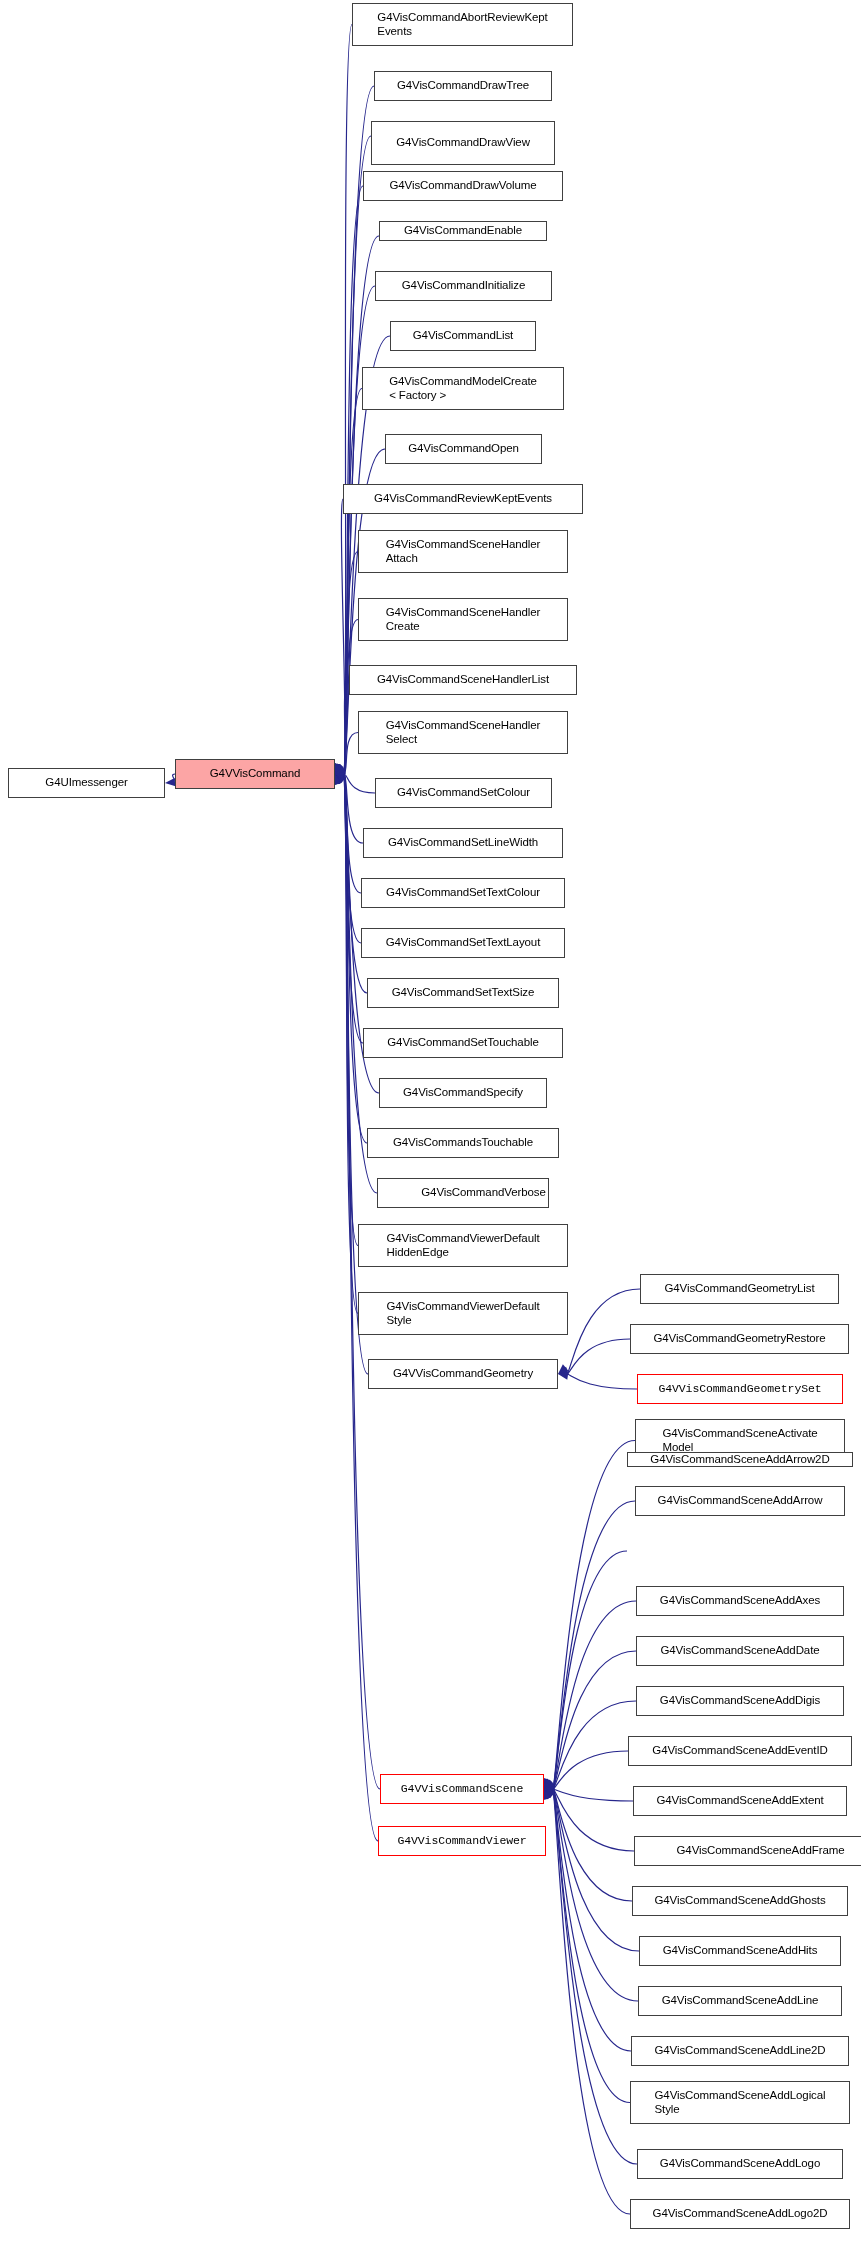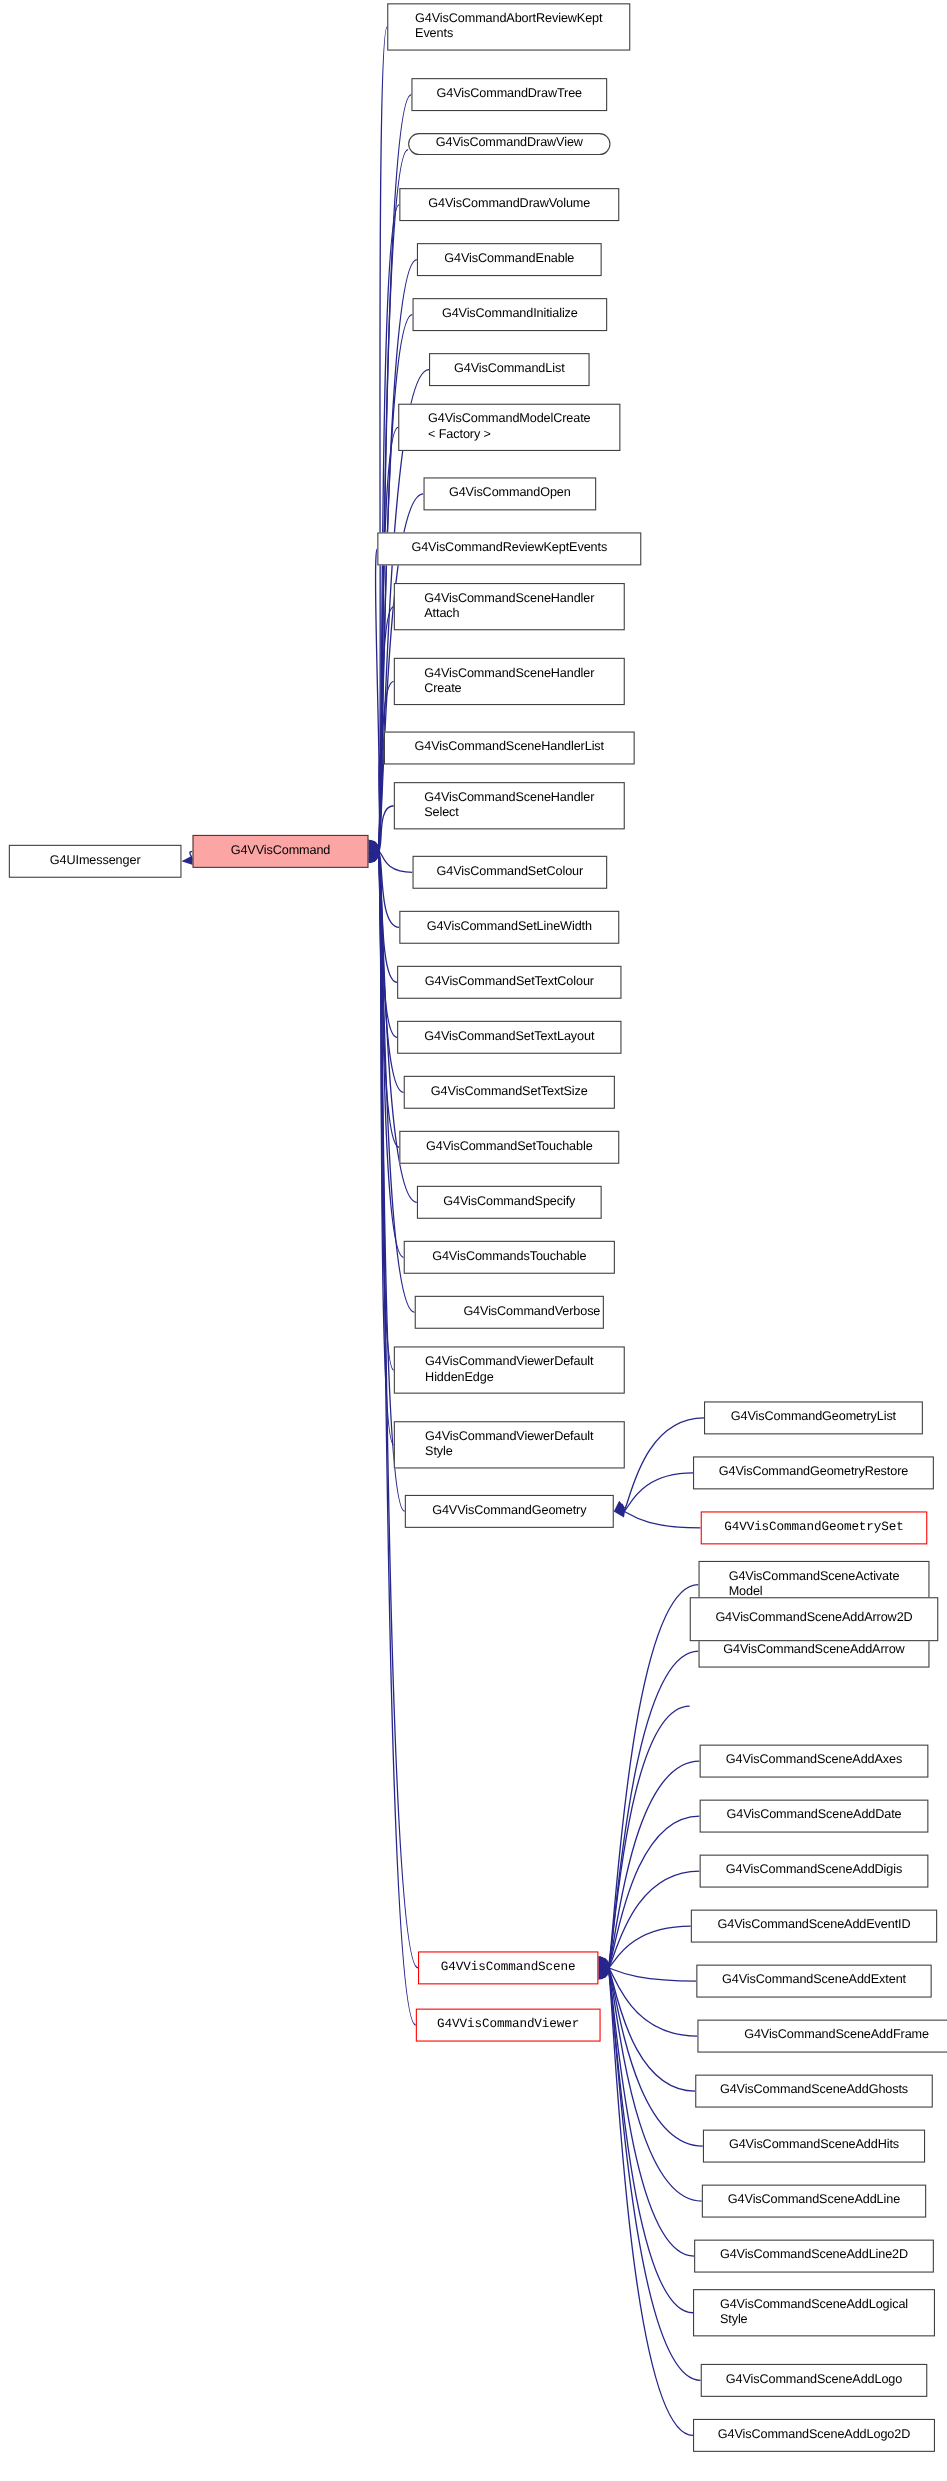--- a/index.html
+++ b/index.html
@@ -151,23 +151,23 @@
       <path d="M 637,2164 C 571.9,2164 558.88,1807.75 553,1789" fill="none" stroke="#26268c" stroke-width="1.2"></path>
       <polygon points="544,1789 542.9847517555158,1799.7985772674956 550.9998694751268,1797.2850363506254" fill="#26268c"></polygon>
       <path d="M 630,2214 C 569.8,2214 558,1810.25 553,1789" fill="none" stroke="#26268c" stroke-width="1.2"></path>
       <polygon points="544,1789 542.2020412302545,1799.696136884983 550.3787454442565,1797.7722064816885" fill="#26268c"></polygon>
     </svg>
 <div class="node" style="left: 8px; top: 768px; width: 157px; height: 30px;">G4UImessenger</div>
     <div class="node root" style="left: 175px; top: 759px; width: 160px; height: 30px;">G4VVisCommand</div>
     <div class="node" style="left: 352px; top: 3px; width: 221px; height: 43px;">G4VisCommandAbortReviewKept
 Events</div>
     <div class="node" style="left: 374px; top: 71px; width: 178px; height: 30px;">G4VisCommandDrawTree</div>
-    <div class="node" style="left: 371px; top: 121px; width: 184px; height: 20px; border-radius: 10px;">G4VisCommandDrawView</div>
+    <div class="node" style="left: 371px; top: 121px; width: 184px; height: 44px;">G4VisCommandDrawView</div>
     <div class="node" style="left: 363px; top: 171px; width: 200px; height: 30px;">G4VisCommandDrawVolume</div>
-    <div class="node" style="left: 379px; top: 221px; width: 168px; height: 30px;">G4VisCommandEnable</div>
+    <div class="node" style="left: 379px; top: 221px; width: 168px; height: 20px;">G4VisCommandEnable</div>
     <div class="node" style="left: 375px; top: 271px; width: 177px; height: 30px;">G4VisCommandInitialize</div>
     <div class="node" style="left: 390px; top: 321px; width: 146px; height: 30px;">G4VisCommandList</div>
     <div class="node" style="left: 362px; top: 367px; width: 202px; height: 43px;">G4VisCommandModelCreate
 &lt; Factory &gt;</div>
     <div class="node" style="left: 385px; top: 434px; width: 157px; height: 30px;">G4VisCommandOpen</div>
     <div class="node" style="left: 343px; top: 484px; width: 240px; height: 30px;">G4VisCommandReviewKeptEvents</div>
     <div class="node" style="left: 358px; top: 530px; width: 210px; height: 43px;">G4VisCommandSceneHandler
 Attach</div>
     <div class="node" style="left: 358px; top: 598px; width: 210px; height: 43px;">G4VisCommandSceneHandler
 Create</div>
@@ -189,21 +189,21 @@
 Style</div>
     <div class="node" style="left: 368px; top: 1359px; width: 190px; height: 30px;">G4VVisCommandGeometry</div>
     <div class="node highlight" style="left: 380px; top: 1774px; width: 164px; height: 30px;">G4VVisCommandScene</div>
     <div class="node highlight" style="left: 378px; top: 1826px; width: 168px; height: 30px;">G4VVisCommandViewer</div>
     <div class="node" style="left: 640px; top: 1274px; width: 199px; height: 30px;">G4VisCommandGeometryList</div>
     <div class="node" style="left: 630px; top: 1324px; width: 219px; height: 30px;">G4VisCommandGeometryRestore</div>
     <div class="node highlight" style="left: 637px; top: 1374px; width: 206px; height: 30px;">G4VVisCommandGeometrySet</div>
     <div class="node" style="left: 635px; top: 1419px; width: 210px; height: 43px;">G4VisCommandSceneActivate
 Model</div>
     <div class="node" style="left: 635px; top: 1486px; width: 210px; height: 30px;">G4VisCommandSceneAddArrow</div>
-    <div class="node" style="left: 627px; top: 1452px; width: 226px; height: 40px;">G4VisCommandSceneAddArrow2D</div>
+    <div class="node" style="left: 627px; top: 1452px; width: 226px; height: 15px;">G4VisCommandSceneAddArrow2D</div>
     <div class="node" style="left: 636px; top: 1586px; width: 208px; height: 30px;">G4VisCommandSceneAddAxes</div>
     <div class="node" style="left: 636px; top: 1636px; width: 208px; height: 30px;">G4VisCommandSceneAddDate</div>
     <div class="node" style="left: 636px; top: 1686px; width: 208px; height: 30px;">G4VisCommandSceneAddDigis</div>
     <div class="node" style="left: 628px; top: 1736px; width: 224px; height: 30px;">G4VisCommandSceneAddEventID</div>
     <div class="node" style="left: 633px; top: 1786px; width: 214px; height: 30px;">G4VisCommandSceneAddExtent</div>
     <div class="node" style="left: 634px; top: 1836px; width: 253px; height: 30px;">G4VisCommandSceneAddFrame</div>
     <div class="node" style="left: 632px; top: 1886px; width: 216px; height: 30px;">G4VisCommandSceneAddGhosts</div>
     <div class="node" style="left: 639px; top: 1936px; width: 202px; height: 30px;">G4VisCommandSceneAddHits</div>
     <div class="node" style="left: 638px; top: 1986px; width: 204px; height: 30px;">G4VisCommandSceneAddLine</div>
     <div class="node" style="left: 631px; top: 2036px; width: 218px; height: 30px;">G4VisCommandSceneAddLine2D</div>

